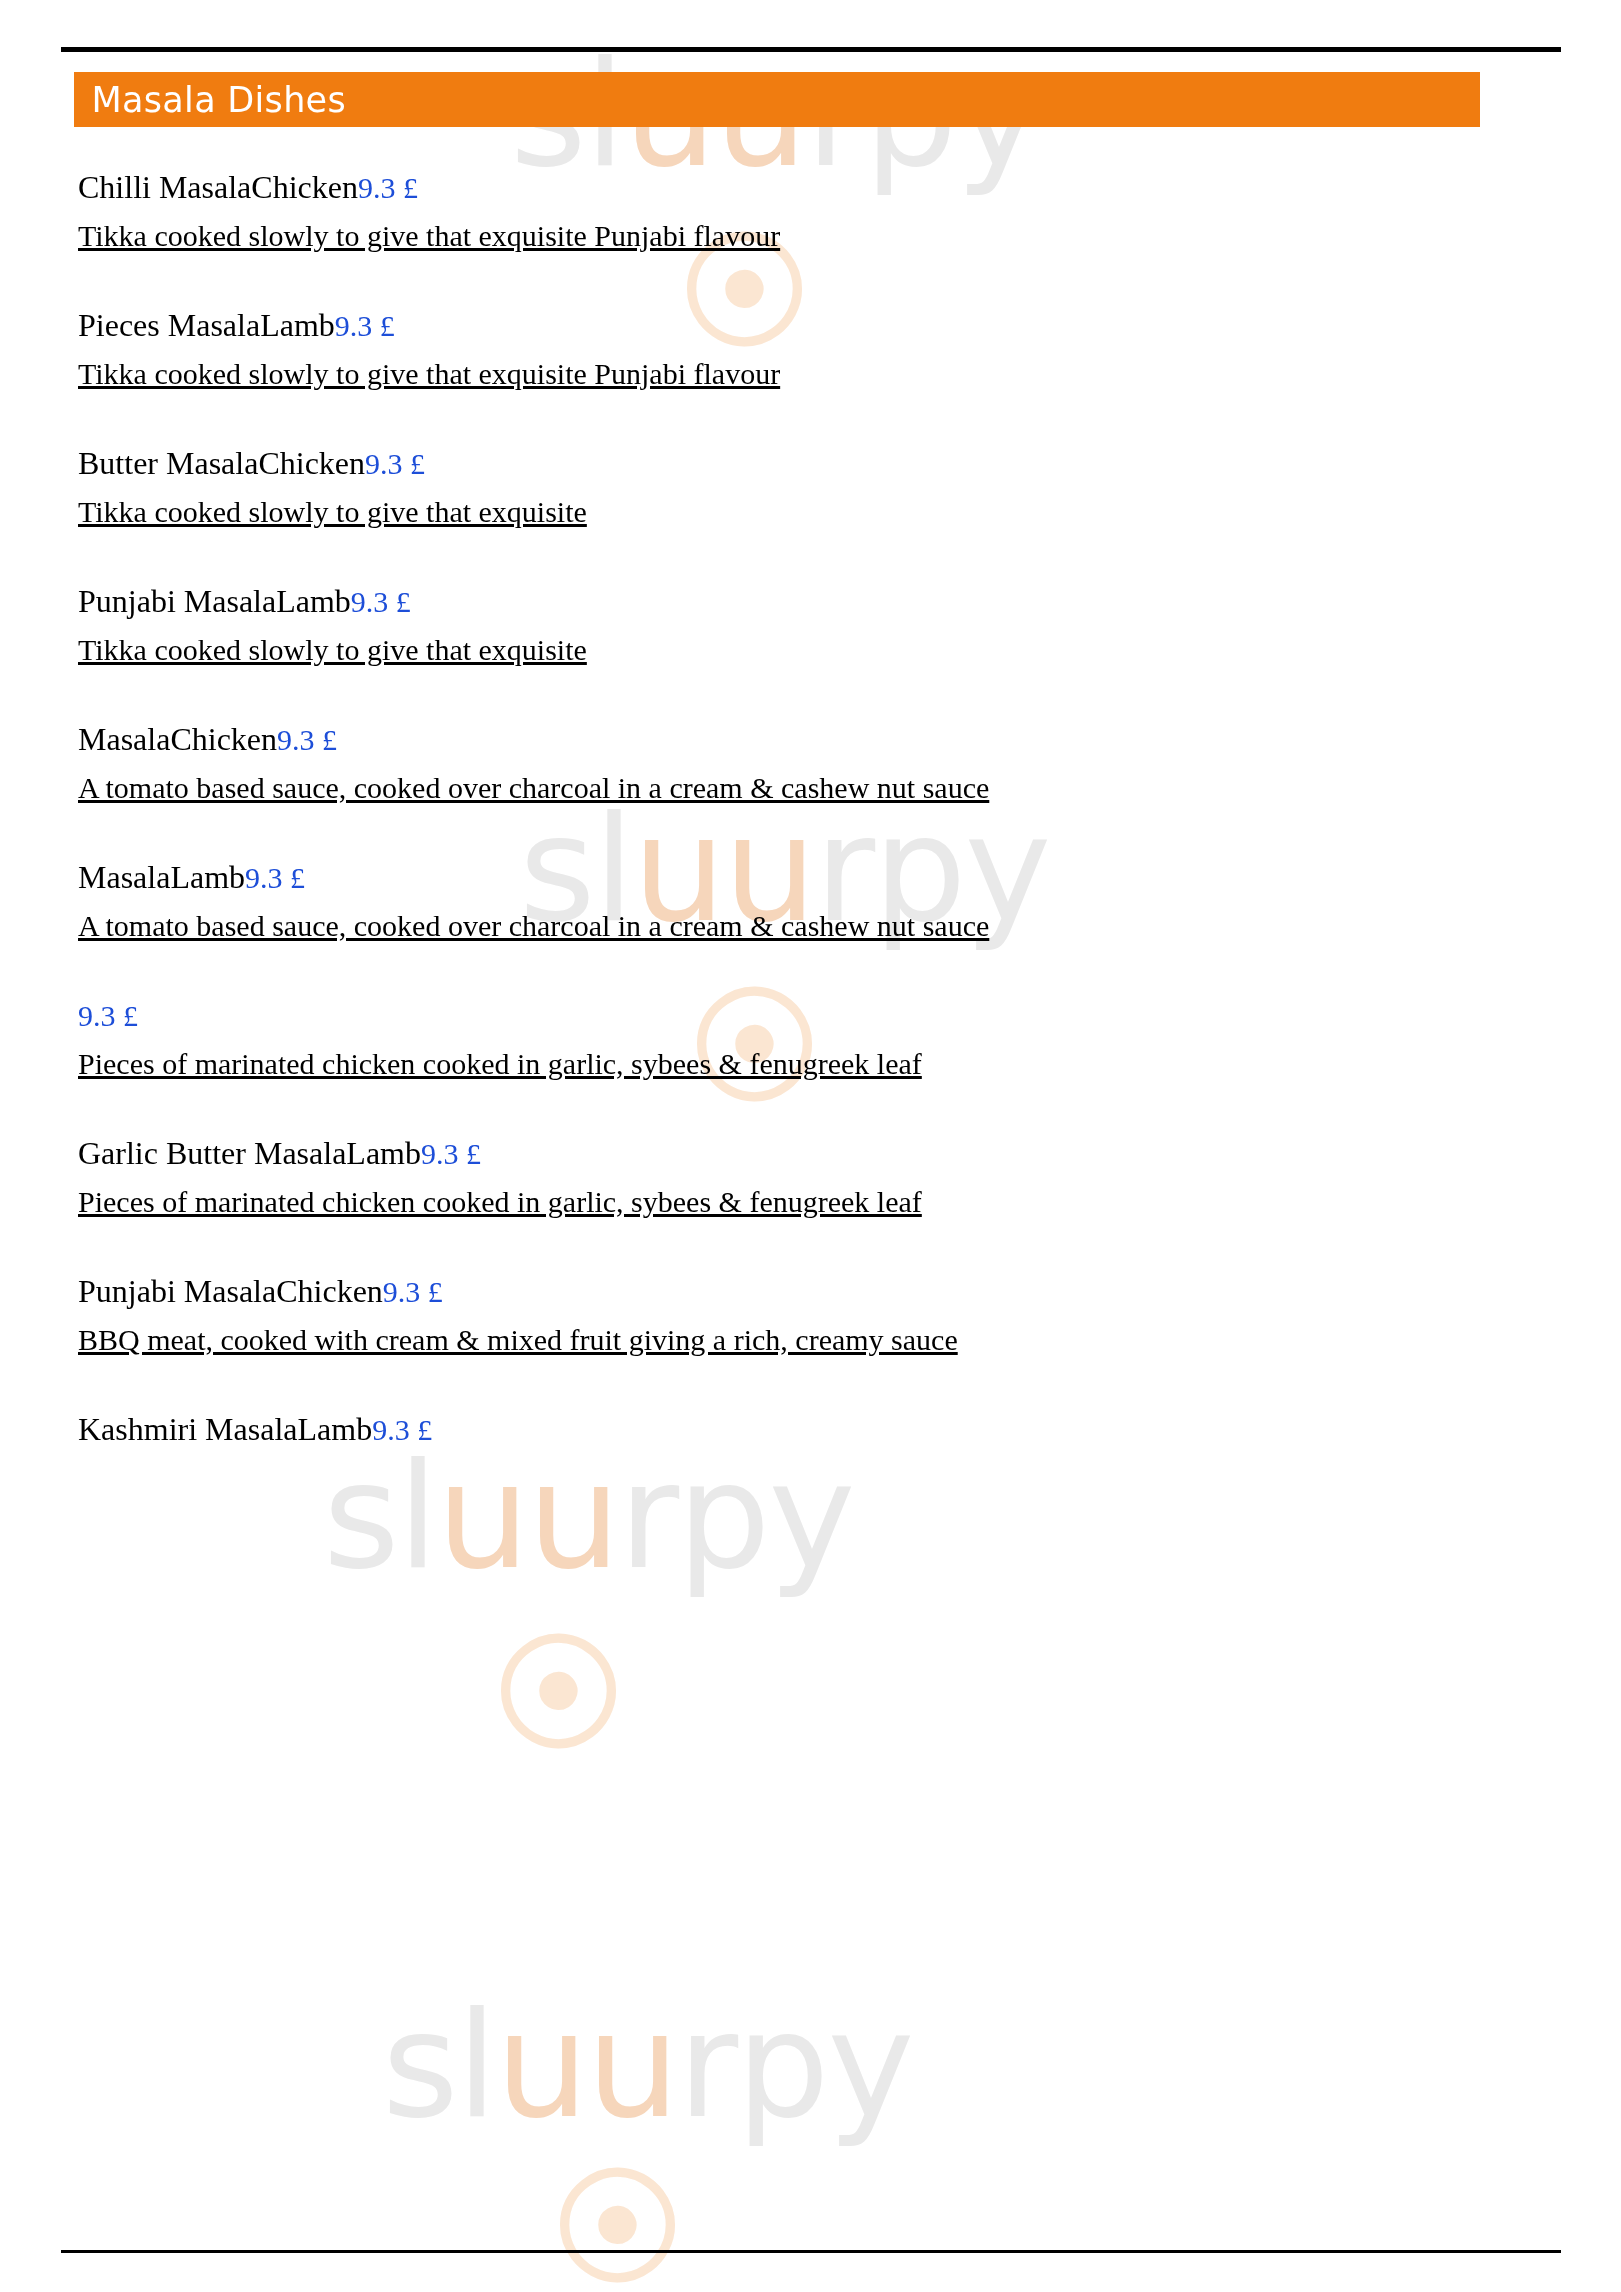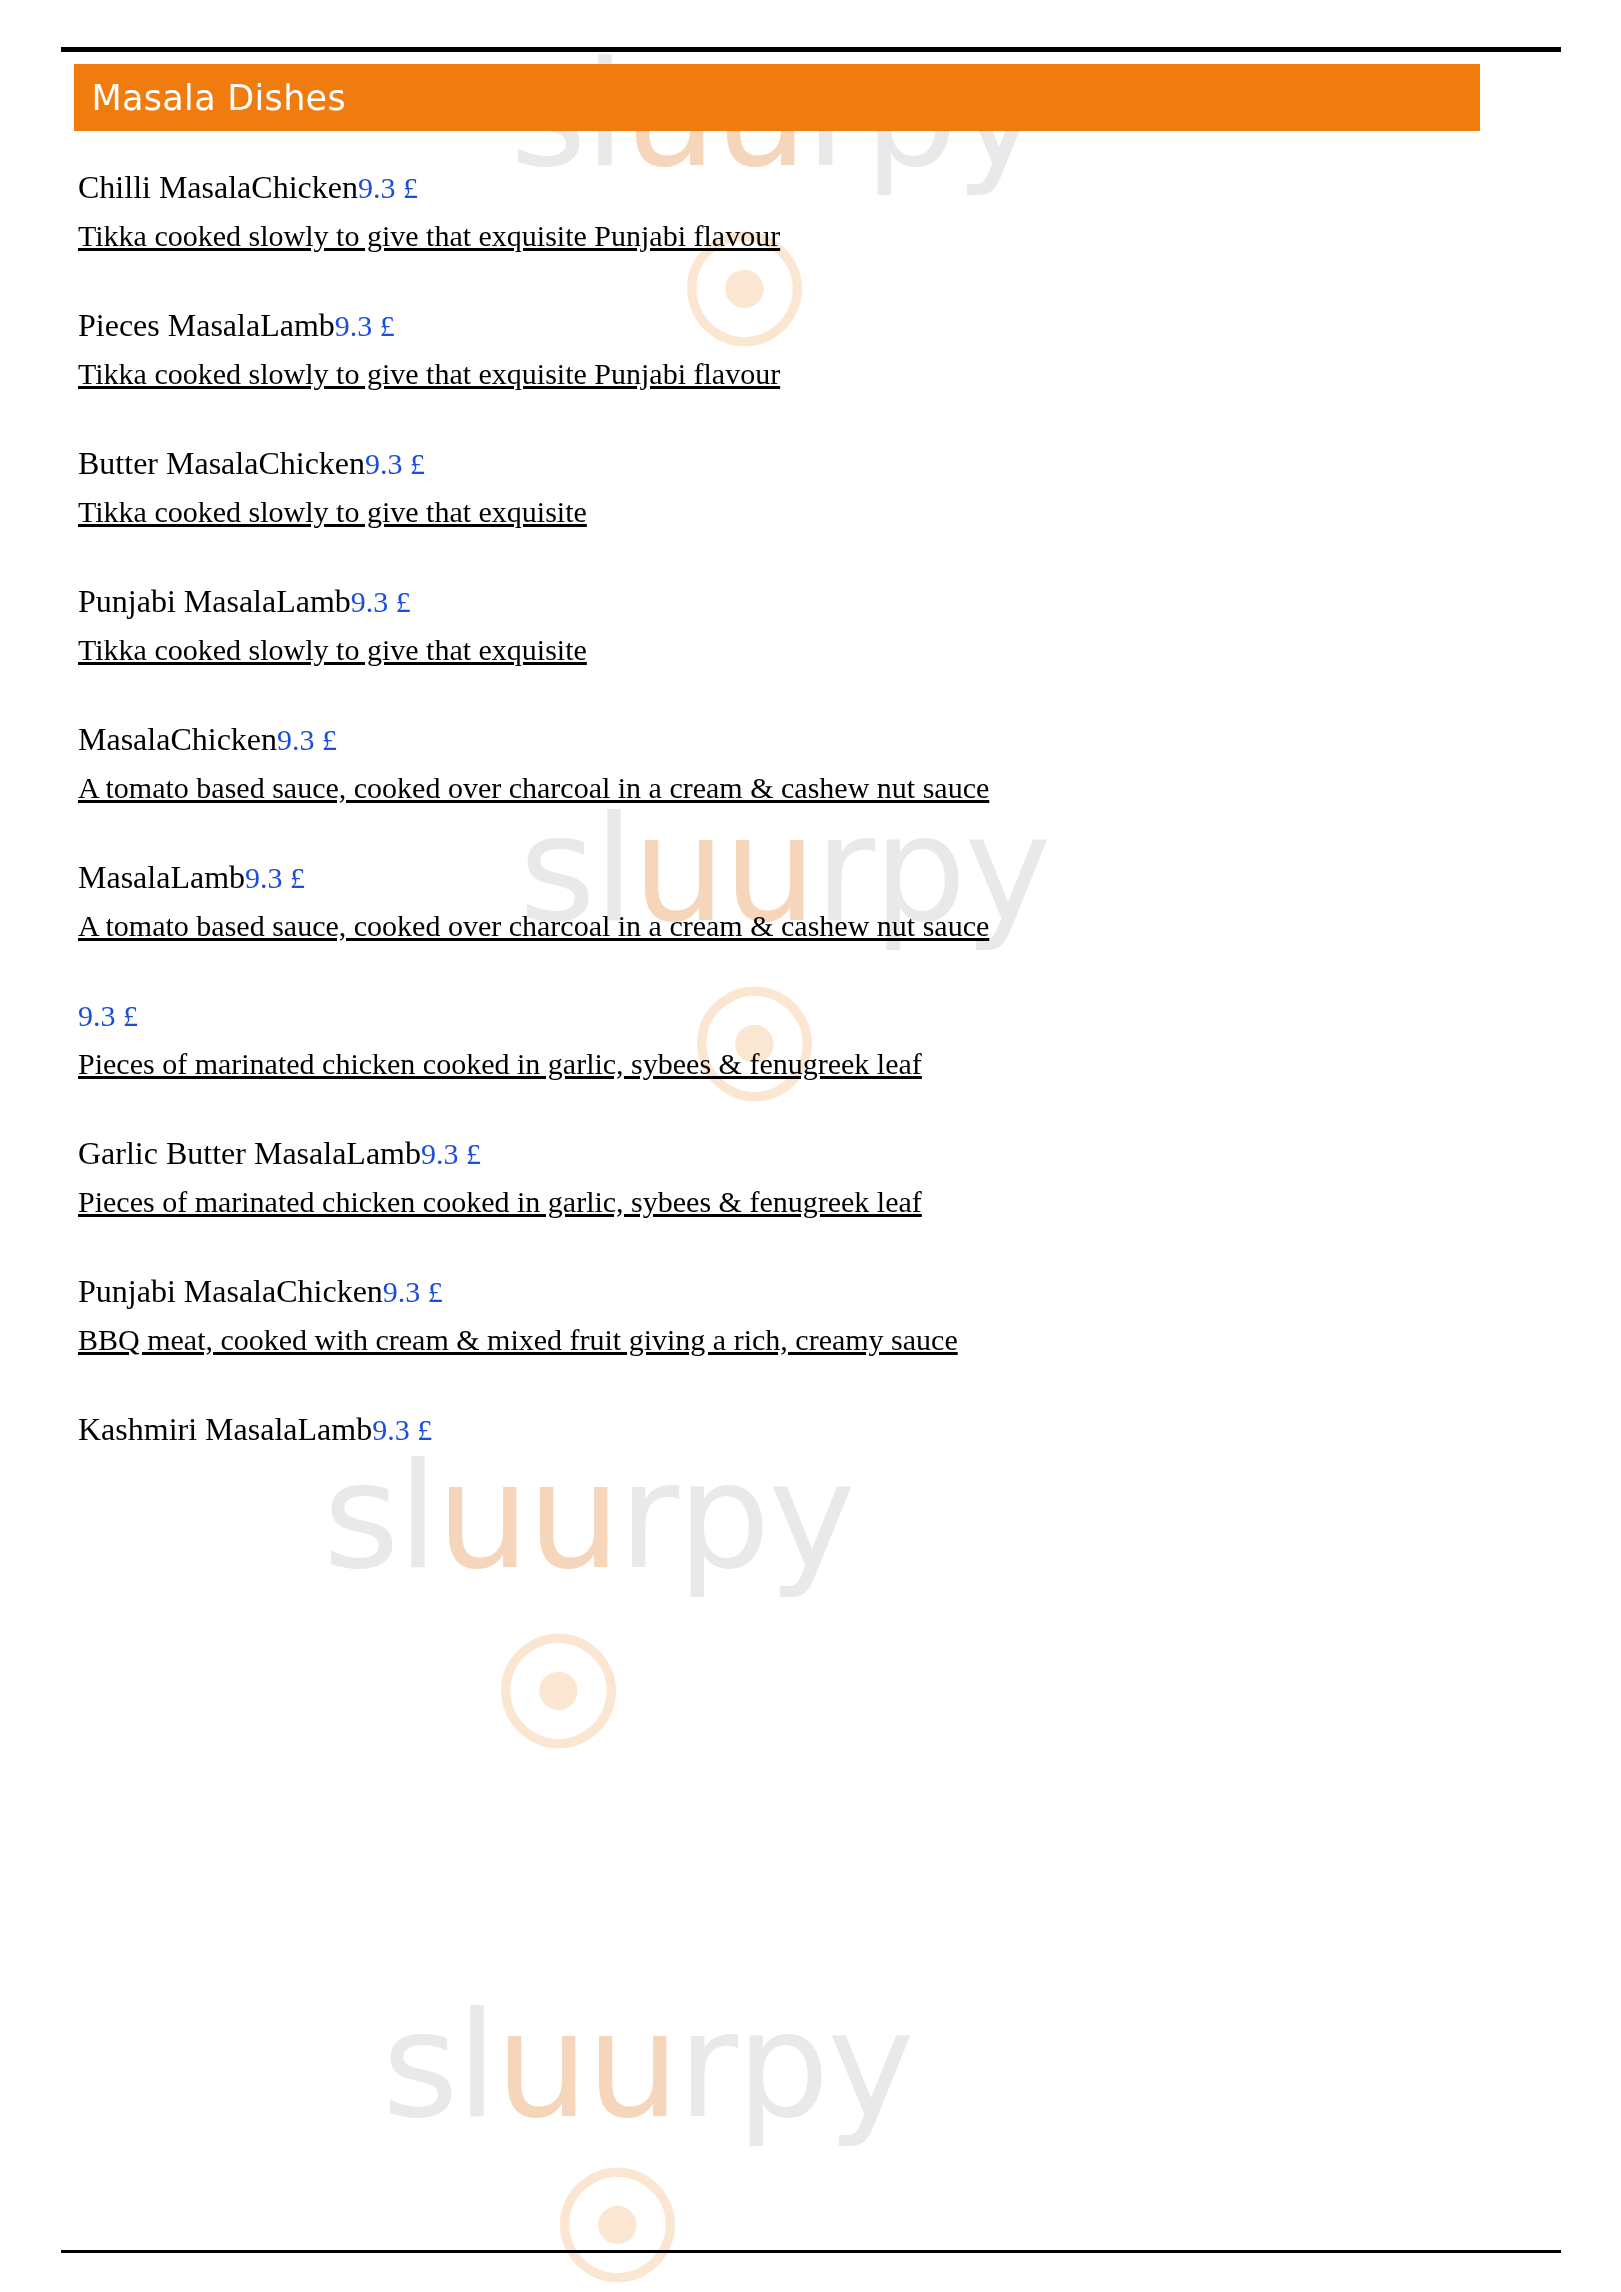--- a/index.html
+++ b/index.html
@@ -74,24 +74,24 @@
     top: 2250px;
     left: 61px;
     width: 1500px;
     height: 2.9px;
     background: #000000;
     z-index: 2;
   }
 
   .section-header {
     position: absolute;
-    top: 64px;
+    top: 72px;
     left: 74px;
     width: 1406px;
-    height: 67px;
+    height: 55px;
     background: #f07c10;
     display: flex;
     align-items: center;
     box-sizing: border-box;
     padding-left: 17.6px;
   }
   .section-header .title {
     font-family: "DejaVu Sans", sans-serif;
     font-size: 35px;
     color: #ffffff;

